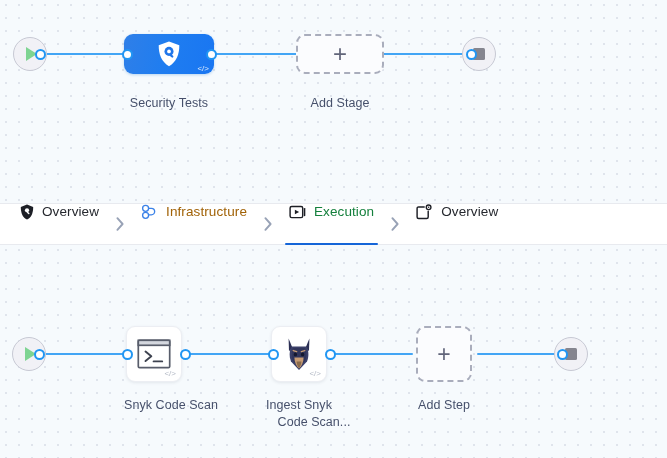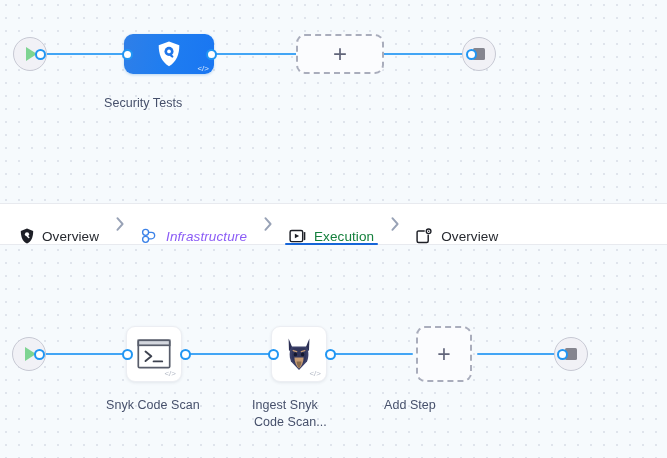--- a/index.html
+++ b/index.html
@@ -150,20 +150,21 @@
     color: #61657a;
     font-size: 24px;
     line-height: 1;
     font-weight: 300;
   }
   .plus-glyph.small { font-size: 23px; }
 
   
   .node-label {
     position: absolute;
+    text-align: center;
     font-size: 12.5px;
     color: #46506b;
     line-height: 17px;
     letter-spacing: 0.05px;
   }
 
   
   .tab-bar {
     position: absolute;
     top: 203px;
@@ -173,34 +174,34 @@
     background: #ffffff;
     border-top: 1px solid #e8eaef;
     border-bottom: 1px solid #e8eaef;
     box-sizing: border-box;
     display: flex;
     align-items: stretch;
     z-index: 10;
   }
   .tab {
     display: flex;
-    align-items: flex-end;
+    align-items: flex-start;
     gap: 8px;
     padding: 0 4px;
     position: relative;
     box-sizing: border-box;
     cursor: pointer;
   }
   .tab-label {
     font-size: 13.5px;
     color: #26292f;
     letter-spacing: 0.1px;
   }
   .tab.active .tab-label { color: #15803d; }
-  .tab.link .tab-label { color: #8b5cf6; font-style: italic; }
+  .tab.link .tab-label { color: #a16207; }
   .tab .tab-icon { display: flex; align-items: center; }
   .tab-underline {
     position: absolute;
     left: 0;
     right: 0;
     bottom: -1px;
     height: 2.5px;
     background: #1565d8;
     border-radius: 2px;
   }
@@ -242,20 +243,21 @@
         <rect x="14.6" y="13.6" width="4.3" height="2.2" rx="1.1" fill="#2076ea" transform="rotate(41 14.6 13.6)"></rect>
       </svg>
       <span class="code-badge">&lt;/&gt;</span>
     </div>
     <div class="port" style="left:206px;top:48.5px;"></div>
     <div class="node-label" style="left:104px;top:95px;width:130px;">Security Tests</div>
 
     <div class="add-node stage-size" style="left:296px;top:34px;">
       <span class="plus-glyph">+</span>
     </div>
+    <div class="node-label" style="left:274px;top:95px;width:132px;">Add Stage</div>
 
     <div class="port" style="left:466px;top:48.5px;"></div>
     <div class="terminal-node" style="left:462px;top:37px;">
       <div class="stop-sq"></div>
     </div>
   </div>
 
   <div class="tab-bar">
 
     <div class="sp-16"></div>
@@ -366,21 +368,21 @@
 
         <ellipse cx="11.4" cy="17.4" rx="1.65" ry="1.95" fill="#14182e"></ellipse>
         <ellipse cx="18.6" cy="17.4" rx="1.65" ry="1.95" fill="#14182e"></ellipse>
 
         <path d="M9.3 13.6 L12.6 14.6" stroke="#c79c74" stroke-width="1.5" stroke-linecap="round"></path>
         <path d="M20.7 13.6 L17.4 14.6" stroke="#c79c74" stroke-width="1.5" stroke-linecap="round"></path>
       </svg>
       <span class="code-badge-dark">&lt;/&gt;</span>
     </div>
     <div class="port" style="left:325px;top:103.5px;"></div>
-    <div class="node-label" style="left:252px;top:152px;width:120px;">Ingest Snyk</div>
+    <div class="node-label" style="left:239px;top:152px;width:120px;">Ingest Snyk</div>
     <div class="node-label" style="left:254px;top:169px;width:120px;">Code Scan...</div>
 
     <div class="add-node step-size" style="left:416px;top:81px;">
       <span class="plus-glyph small">+</span>
     </div>
     <div class="node-label" style="left:384px;top:152px;width:120px;">Add Step</div>
 
     <div class="port" style="left:557px;top:103.5px;"></div>
     <div class="terminal-node" style="left:554px;top:92px;">
       <div class="stop-sq"></div>

